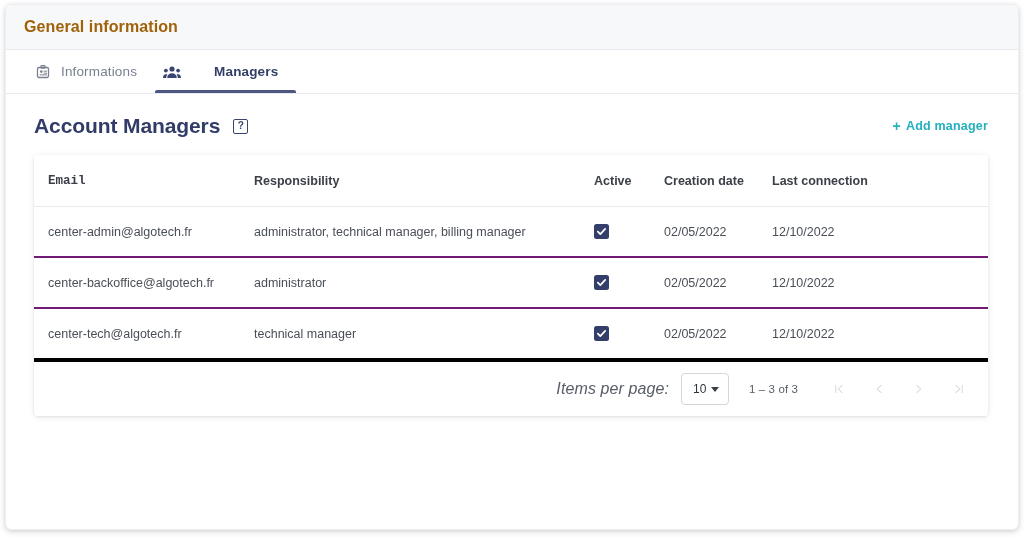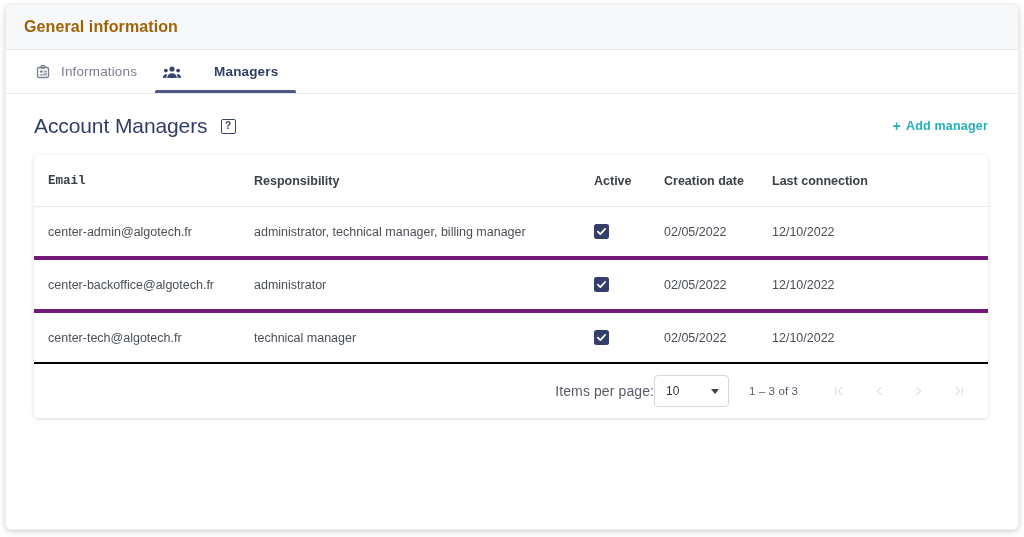--- a/index.html
+++ b/index.html
@@ -79,21 +79,21 @@
   
   .section-row {
     display: flex;
     align-items: center;
     justify-content: space-between;
     padding: 20px 30px 0 28px;
   }
   .section-title-wrap { display: flex; align-items: center; gap: 13px; }
   .section-title {
     font-size: 21px;
-    font-weight: normal;
+    font-weight: bold;
     color: #323c68;
     letter-spacing: -.1px;
   }
   .help-icon {
     width: 15px; height: 15px;
     border: 1.6px solid #3a4471;
     border-radius: 2px;
     color: #3a4471;
     font-size: 10px;
     font-weight: bold;
@@ -129,24 +129,24 @@
     font-weight: bold;
     color: #3b4048;
     padding: 19px 0 18px 0;
     border-bottom: 1px solid #e8eaed;
     white-space: nowrap;
   }
   tbody td {
     font-size: 12.5px;
     color: #4a4f57;
     padding: 17px 0 17px 0;
-    border-bottom: 4px solid #701a75;
+    border-bottom: 2px solid #701a75;
     white-space: nowrap;
   }
-  tbody tr:last-child td { border-bottom: 2px solid #000000; margin-top: 32px; }
+  tbody tr:last-child td { border-bottom: 4px solid #000000; margin-top: 32px; }
 
   .col-email { width: 220px; padding-left: 14px !important; }
   .col-resp  { width: 340px; }
   .col-active{ width: 70px; }
   .col-created { width: 108px; }
   .col-last  { width: auto; }
 
   thead th.col-email { padding-left: 14px; font-family: Liberation Mono, monospace; }
 
   
@@ -162,26 +162,28 @@
   
   .paginator {
     display: flex;
     align-items: center;
     justify-content: flex-end;
     gap: 0;
     padding: 11px 18px 11px 0;
     background: #ffffff;
   }
   .pg-label {
-    font-size: 14px;
+    font-size: 16px;
     color: #575c66;
+    margin-right: 12px;
     letter-spacing: .1px;
+    font-style: italic;
   }
   .pg-select {
-    width: 75px;
+    width: 48px;
     height: 32px;
     border: 1px solid #d3d6db;
     border-radius: 4px;
     display: flex;
     align-items: center;
     justify-content: space-between;
     padding: 0 9px 0 11px;
     font-size: 12px;
     color: #2f343c;
     cursor: pointer;

